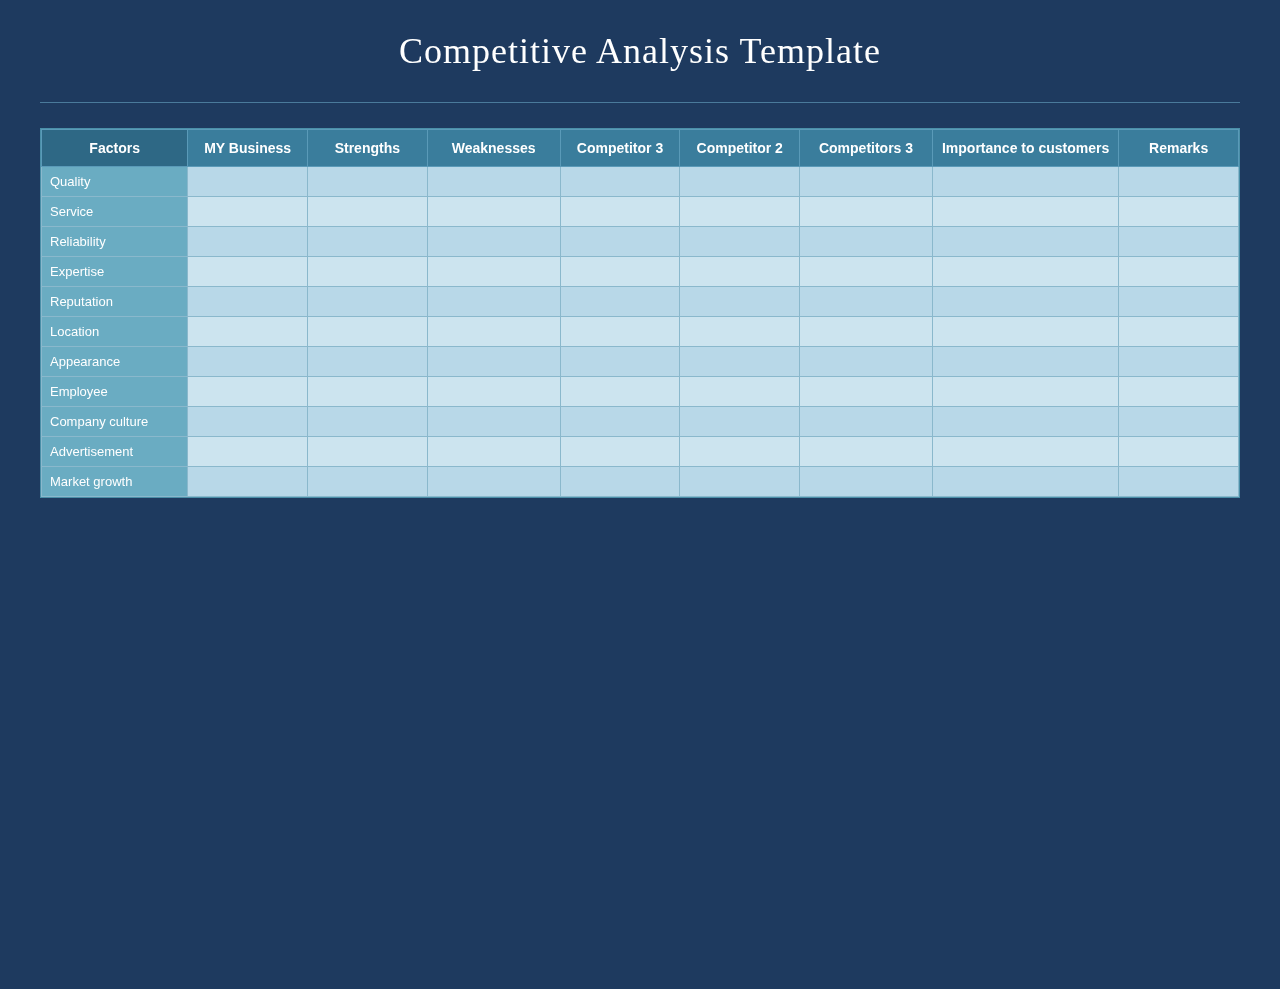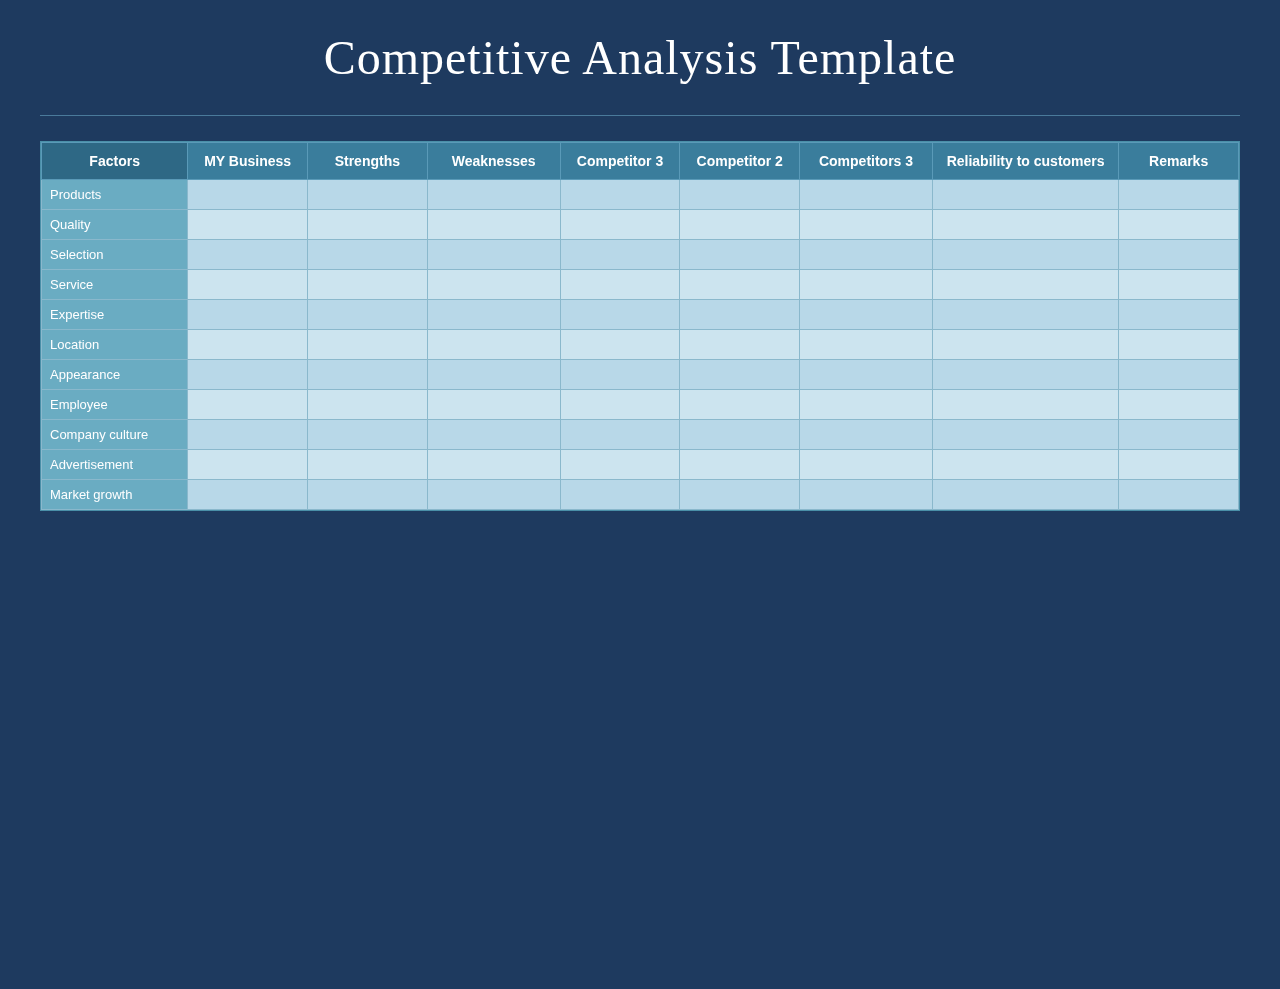--- a/index.html
+++ b/index.html
@@ -20,21 +20,21 @@
     }
 
     .title-section {
       width: 100%;
       padding: 30px 40px 15px;
       text-align: center;
     }
 
     .page-title {
       color: #ffffff;
-      font-size: 48px;
+      font-size: 36px;
       font-weight: 400;
       letter-spacing: 1px;
       font-family: 'Georgia', serif;
     }
 
     .title-divider {
       width: calc(100% - 80px);
       margin: 15px 40px 0;
       border: none;
       border-top: 1px solid #4a7a9b;
@@ -130,71 +130,71 @@
     </colgroup>
     <thead>
       <tr>
         <th>Factors</th>
         <th>MY Business</th>
         <th>Strengths</th>
         <th>Weaknesses</th>
         <th>Competitor 3</th>
         <th>Competitor 2</th>
         <th>Competitors 3</th>
-        <th>Reliability to customers</th>
+        <th>Importance to customers</th>
         <th>Remarks</th>
       </tr>
     </thead>
     <tbody id="table-body">
-    <tr>
-          <td>Products</td>
-          <td></td>
-          <td></td>
-          <td></td>
-          <td></td>
-          <td></td>
-          <td></td>
-          <td></td>
-          <td></td>
-        </tr>
         <tr>
           <td>Quality</td>
           <td></td>
           <td></td>
           <td></td>
           <td></td>
           <td></td>
           <td></td>
           <td></td>
           <td></td>
         </tr>
         <tr>
-          <td>Selection</td>
-          <td></td>
-          <td></td>
-          <td></td>
-          <td></td>
-          <td></td>
-          <td></td>
-          <td></td>
-          <td></td>
-        </tr>
-        <tr>
           <td>Service</td>
           <td></td>
           <td></td>
           <td></td>
           <td></td>
           <td></td>
           <td></td>
           <td></td>
           <td></td>
         </tr>
         <tr>
+          <td>Reliability</td>
+          <td></td>
+          <td></td>
+          <td></td>
+          <td></td>
+          <td></td>
+          <td></td>
+          <td></td>
+          <td></td>
+        </tr>
+        <tr>
           <td>Expertise</td>
+          <td></td>
+          <td></td>
+          <td></td>
+          <td></td>
+          <td></td>
+          <td></td>
+          <td></td>
+          <td></td>
+        </tr>
+        <tr>
+          <td>Reputation</td>
           <td></td>
           <td></td>
           <td></td>
           <td></td>
           <td></td>
           <td></td>
           <td></td>
           <td></td>
         </tr>
         <tr>

